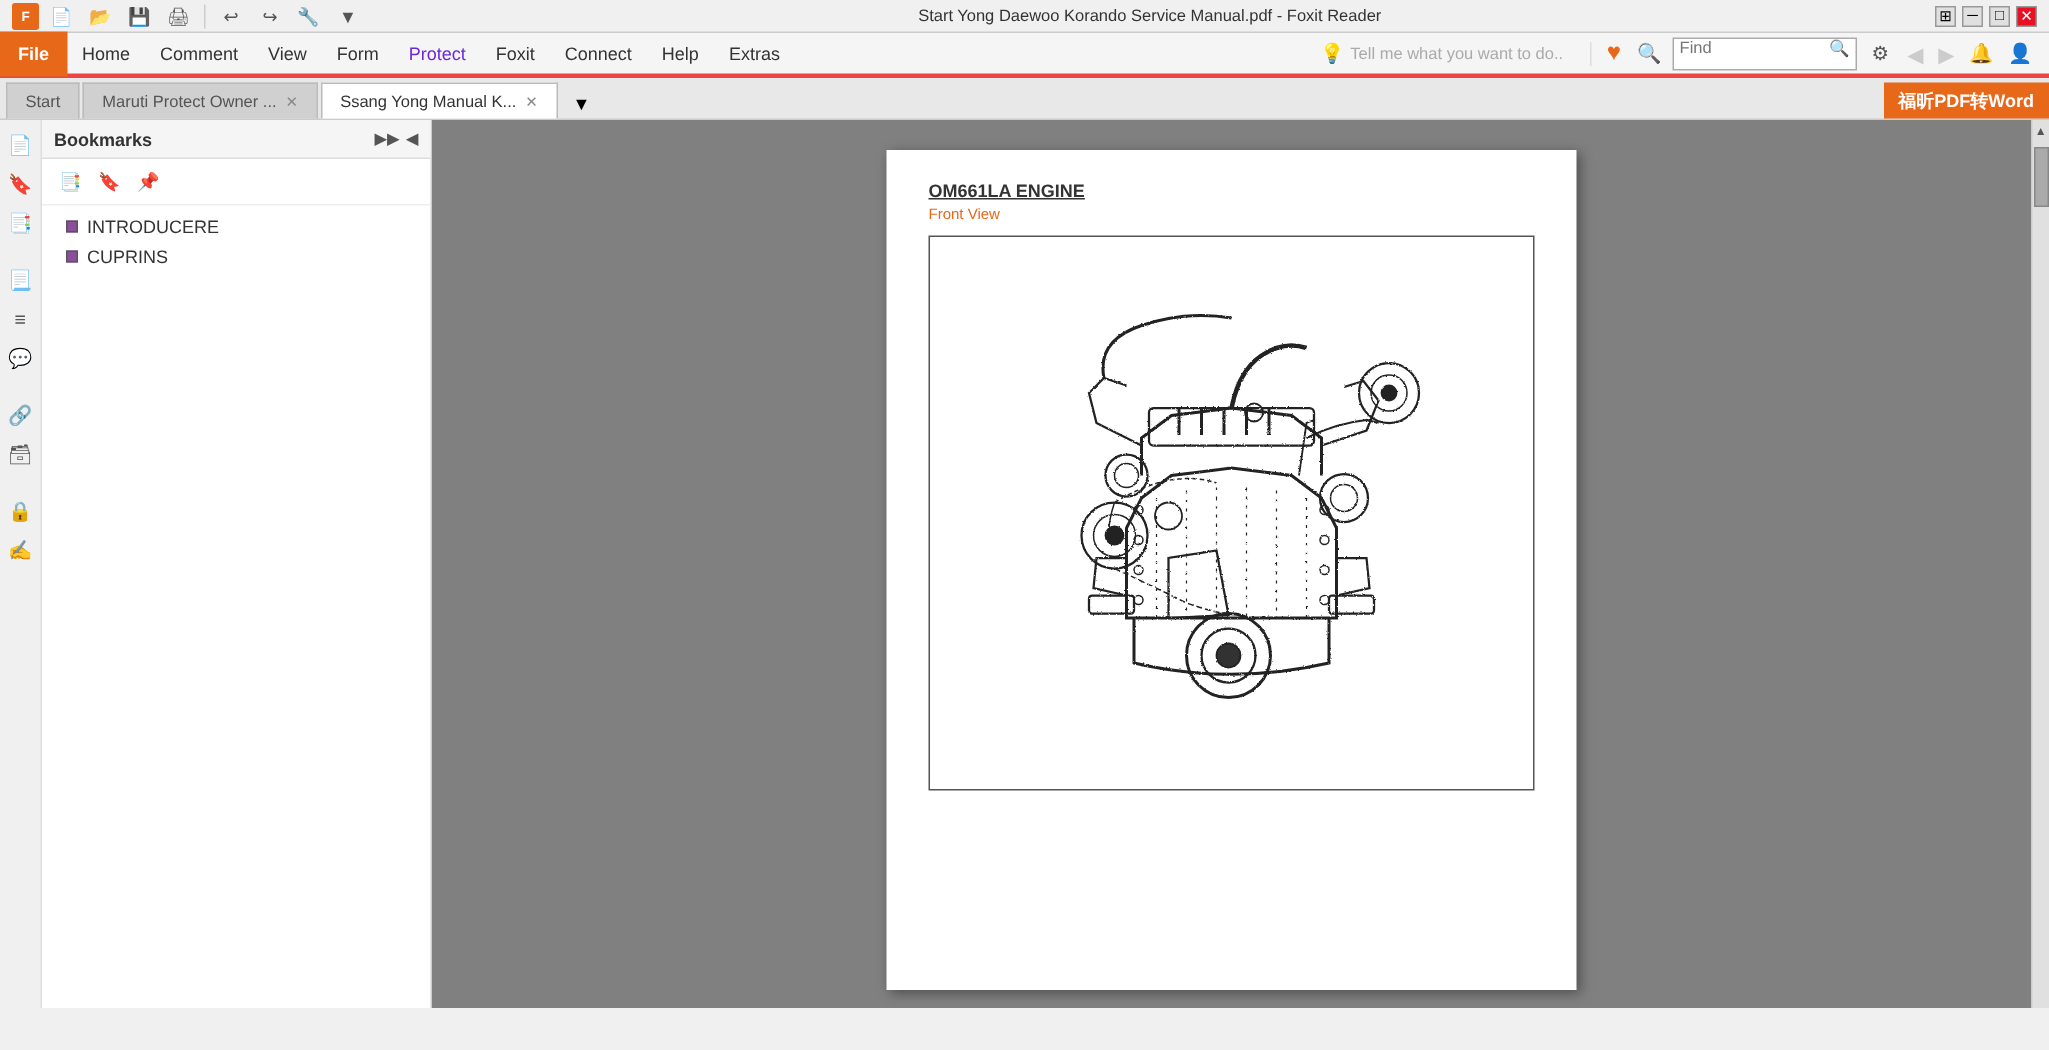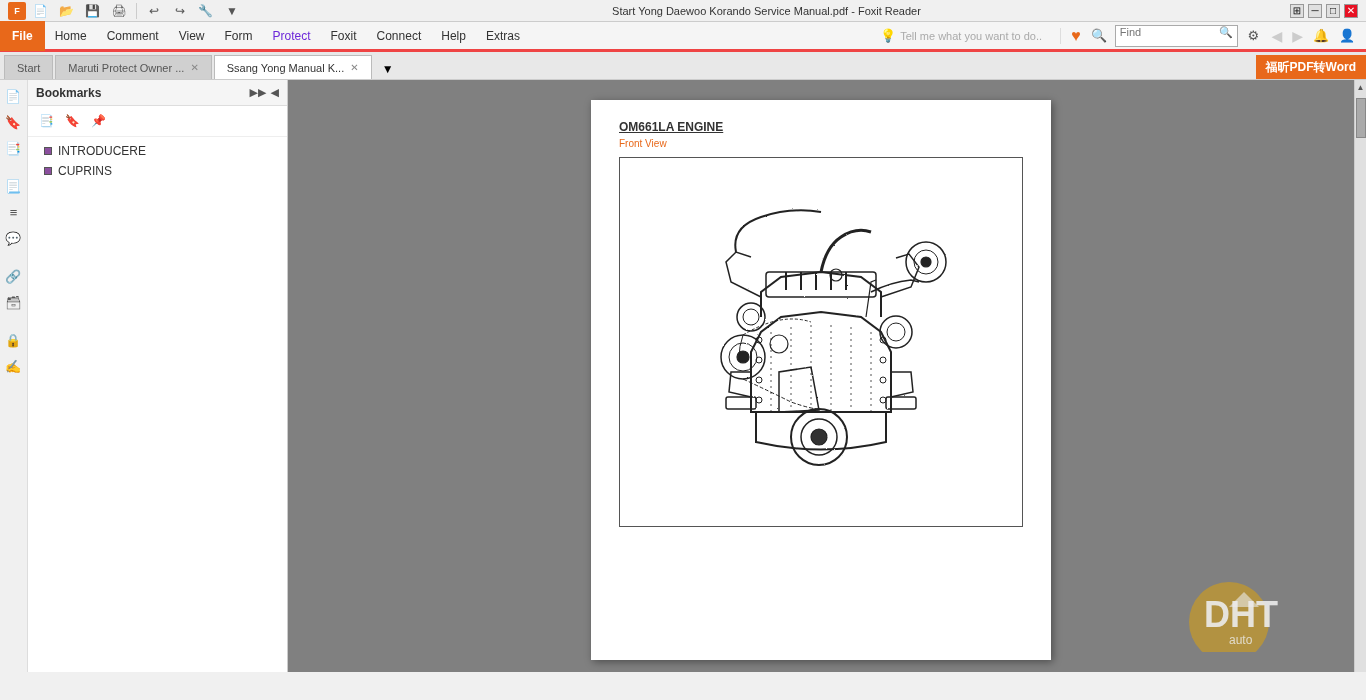--- a/index.html
+++ b/index.html
@@ -570,28 +570,20 @@
             <circle cx="212" cy="208" r="3" stroke-width="1"></circle>
             <circle cx="212" cy="228" r="3" stroke-width="1"></circle>
 
             <path d="M72,207 Q100,220 120,230 Q140,237 148,237" stroke-width="1" stroke-dasharray="4,2"></path>
             <path d="M72,163 Q68,175 68,185" stroke-width="1"></path>
           </g>
         </svg>
       </div>
     </div>
 
-    <div id="watermark">
-      <svg width="160" height="80" viewBox="0 0 160 80" xmlns="http://www.w3.org/2000/svg">
-        <circle cx="55" cy="50" r="40" fill="#d4a017" opacity="0.7"></circle>
-        <text x="30" y="55" font-size="36" font-weight="bold" fill="white" font-family="Arial" opacity="0.9">DHT</text>
-        <text x="55" y="72" font-size="12" fill="white" font-family="Arial" opacity="0.8">auto</text>
-        <polygon points="70,20 85,35 55,35" fill="white" opacity="0.6"></polygon>
-      </svg>
-    </div>
   </div>
 
   <div id="right-scrollbar">
     <div class="scroll-arrow">▲</div>
     <div class="scroll-thumb"></div>
   </div>
 
 </div>
 
 </body></html>

